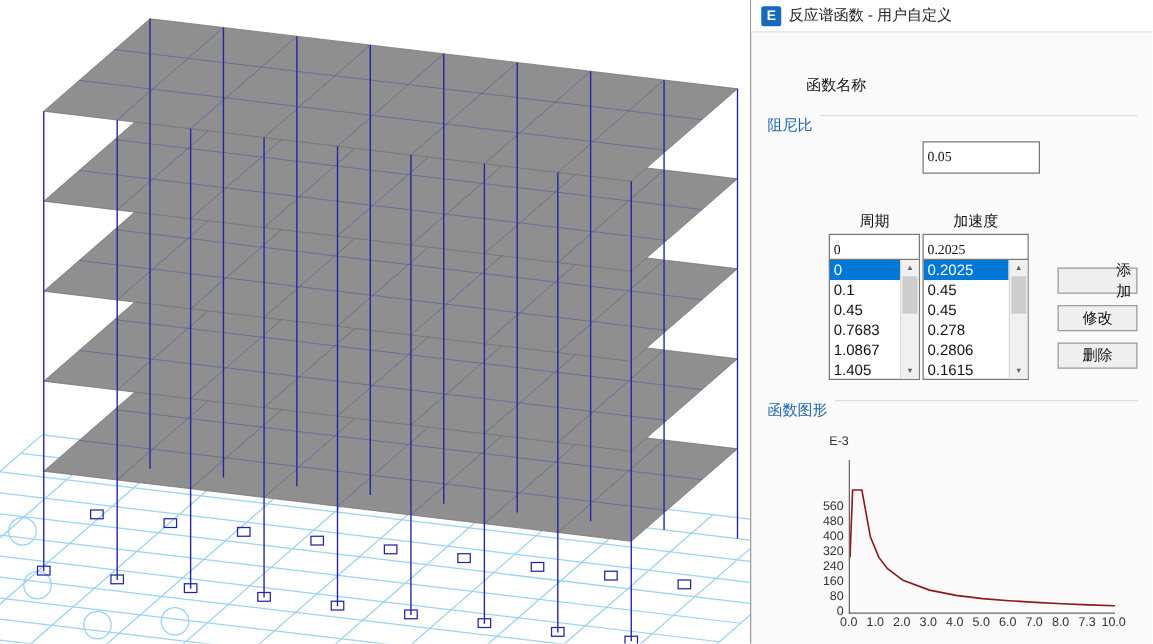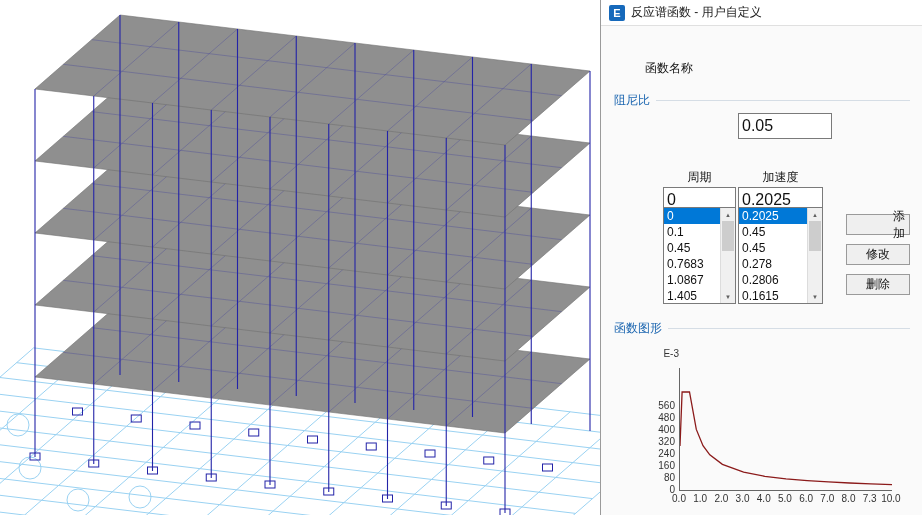--- a/index.html
+++ b/index.html
@@ -9,25 +9,25 @@
   
   #model-view{position:absolute;left:0;top:0;width:600px;height:515px;background:#ffffff;overflow:hidden;}
 
   
   #dialog{position:absolute;left:600px;top:0;width:322px;height:515px;background:#fafafa;border-left:1px solid #9a9a9a;box-sizing:border-box;}
   .titlebar{position:absolute;left:0;top:0;width:100%;height:26px;background:#ffffff;border-bottom:1px solid #e0e0e0;display:flex;align-items:center;padding-left:8px;box-sizing:border-box;gap:6px;}
   .app-icon{width:16px;height:16px;background:#1669bb;color:#fff;font-weight:bold;font-size:11px;display:flex;align-items:center;justify-content:center;border-radius:2px;}
   .title-text{font-size:12px;color:#222;}
 
   .lbl{position:absolute;font-size:12px;color:#111;}
-  .group-head{position:absolute;display:flex;align-items:center;gap:6px;}
+  .group-head{position:absolute;display:flex;gap:6px;}
   .group-label{font-size:12px;color:#1c66b0;white-space:nowrap;}
   .group-line{flex:1;height:1px;background:#d5dde5;}
 
-  .tbox{position:absolute;font-size:16px;color:#111;background:#fff;border:1px solid #7a7a7a;padding:12px 3px;box-sizing:border-box;font-family:Liberation Sans, sans-serif;}
+  .tbox{position:absolute;font-size:11px;color:#111;background:#fff;border:1px solid #7a7a7a;padding:12px 3px;box-sizing:border-box;font-family:Liberation Serif, serif;}
   .name-box{position:absolute;background:#fff;border:1px solid #5aa0dc;box-sizing:border-box;display:flex;align-items:center;padding:1px 2px;}
   .name-box .sel{background:#0a6cd6;color:#fff;font-size:12px;padding:0 2px;}
 
   .col-head{position:absolute;font-size:12px;color:#111;text-align:center;}
 
   .listbox{position:absolute;background:#fff;border:1px solid #7a7a7a;box-sizing:border-box;display:flex;}
   .list-items{flex:1;overflow:hidden;}
   .list-item{font-size:12px;color:#111;height:16px;line-height:16px;padding-left:3px;white-space:nowrap;}
   .list-item.selected{background:#0078d7;color:#fff;}
   .vscroll{width:14px;background:#f0f0f0;border-left:1px solid #dcdcdc;display:flex;flex-direction:column;}

